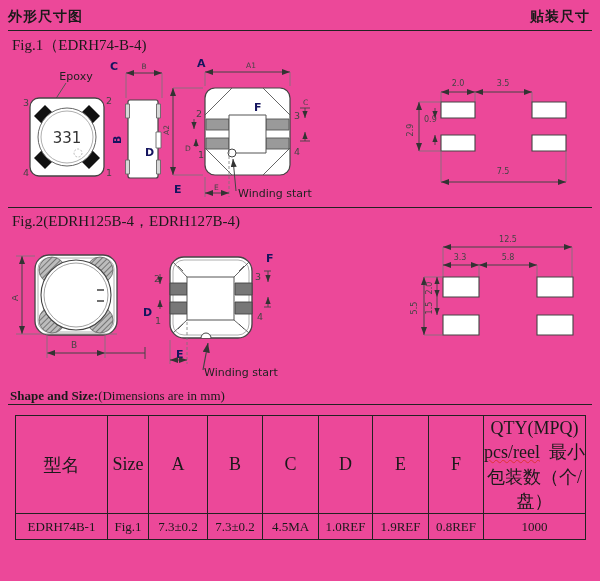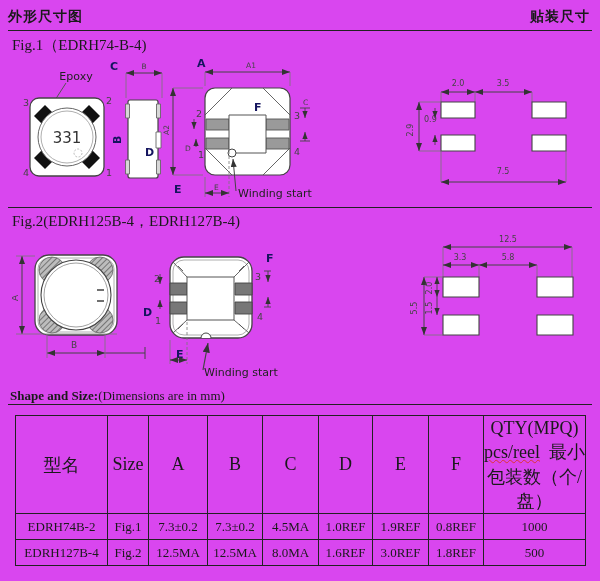--- a/index.html
+++ b/index.html
@@ -1,16 +1,16 @@
 <!DOCTYPE html>
 <html><head>
 <meta charset="utf-8">
 <style>
   html,body{margin:0;padding:0;background:#fff;}
-  #page{position:relative;width:600px;height:581px;background:#d946ef;overflow:hidden;
+  #page{position:relative;width:600px;height:581px;background:#ec4899;overflow:hidden;
         font-family:"Liberation Serif",serif;color:#1a1a1a;}
   .cjk-title{position:absolute;font-weight:bold;font-size:14px;letter-spacing:1px;}
   .rule{position:absolute;left:8px;width:584px;border-top:1.5px solid #222;height:0;}
   .caption{position:absolute;font-size:15px;}
   .sec-title{position:absolute;font-size:13px;}
   .sec-title b{font-weight:bold;}
   svg text{fill:#333;font-family:"DejaVu Sans",sans-serif;}
   .dimB{fill:#14145e !important;font-weight:bold;font-size:11px;}
   .dimS{font-size:7.5px;fill:#444 !important;}
   .pin{font-size:9.5px;fill:#444 !important;}
@@ -284,37 +284,26 @@
       <td>D</td>
       <td>E</td>
       <td>F</td>
       <td class="qtycell">
         <div>QTY(MPQ)</div>
         <div><span class="redwavy">pcs/reel</span>&nbsp;&nbsp;<span>最小</span></div>
         <div>包装数（个/盘）</div>
       </td>
     </tr>
     <tr class="row">
-      <td>EDRH74B-2</td>
+      <td>EDRH74B-1</td>
       <td>Fig.1</td>
       <td>7.3±0.2</td>
       <td>7.3±0.2</td>
       <td>4.5MA</td>
       <td>1.0REF</td>
       <td>1.9REF</td>
       <td>0.8REF</td>
       <td>1000</td>
     </tr>
-    <tr class="row">
-      <td>EDRH127B-4</td>
-      <td>Fig.2</td>
-      <td>12.5MA</td>
-      <td>12.5MA</td>
-      <td>8.0MA</td>
-      <td>1.6REF</td>
-      <td>3.0REF</td>
-      <td>1.8REF</td>
-      <td>500</td>
-    </tr>
   </tbody>
     </table>
 
 </div>
 
 </body></html>

